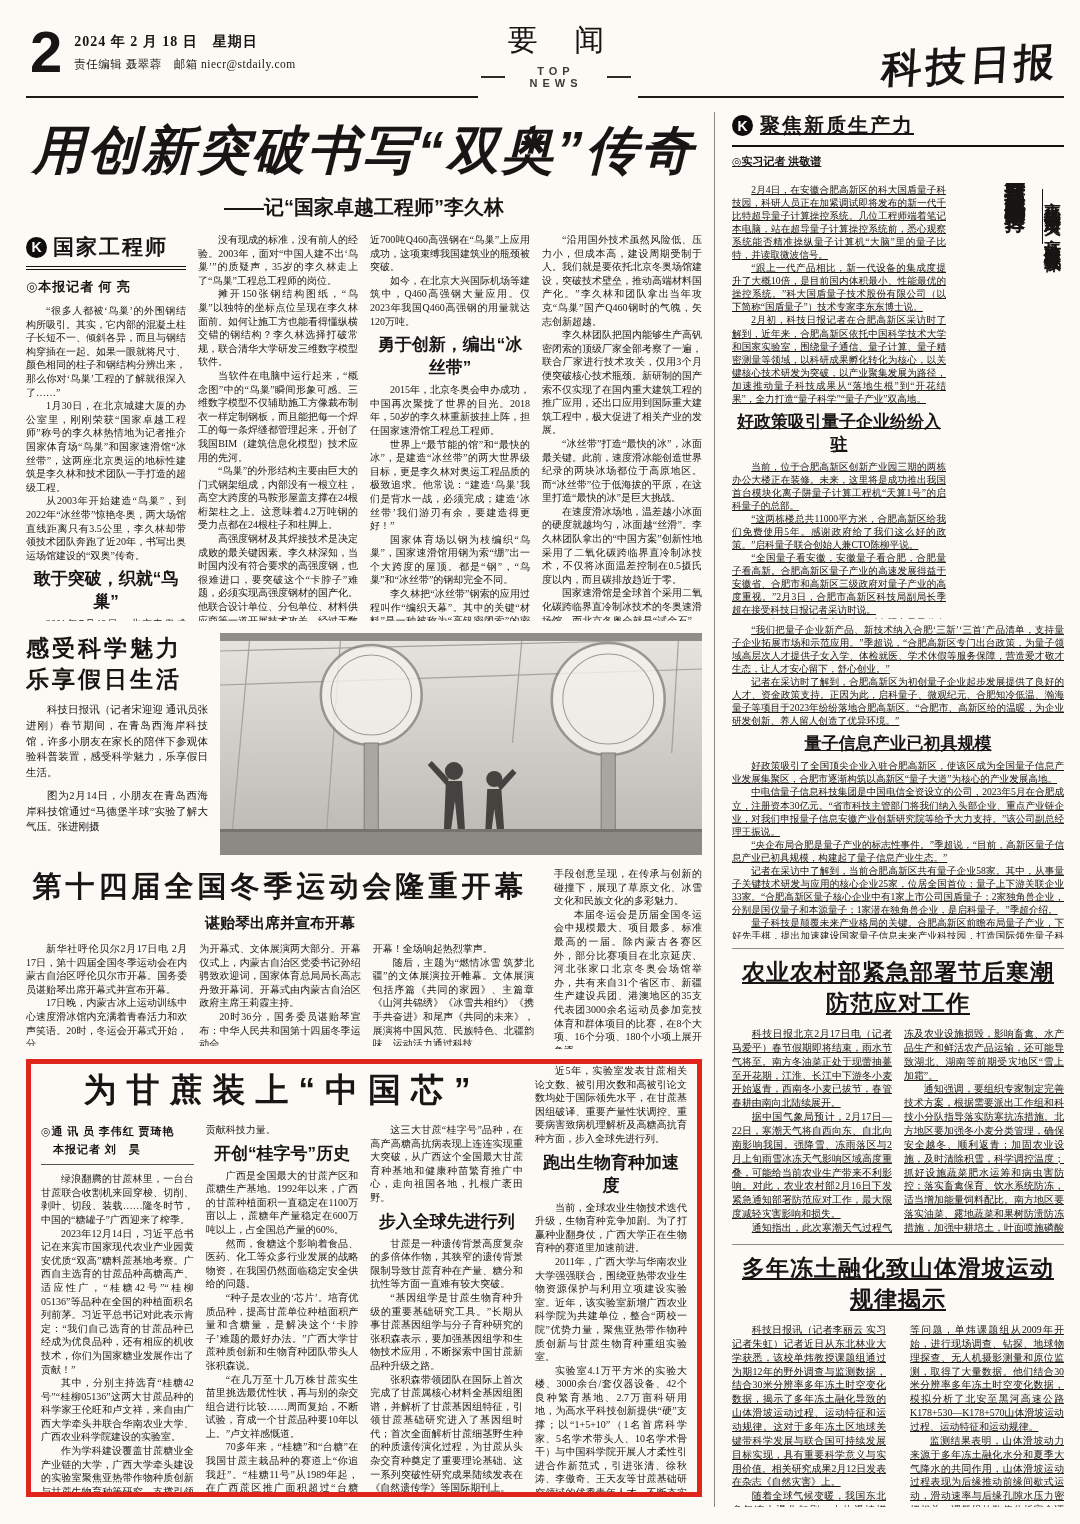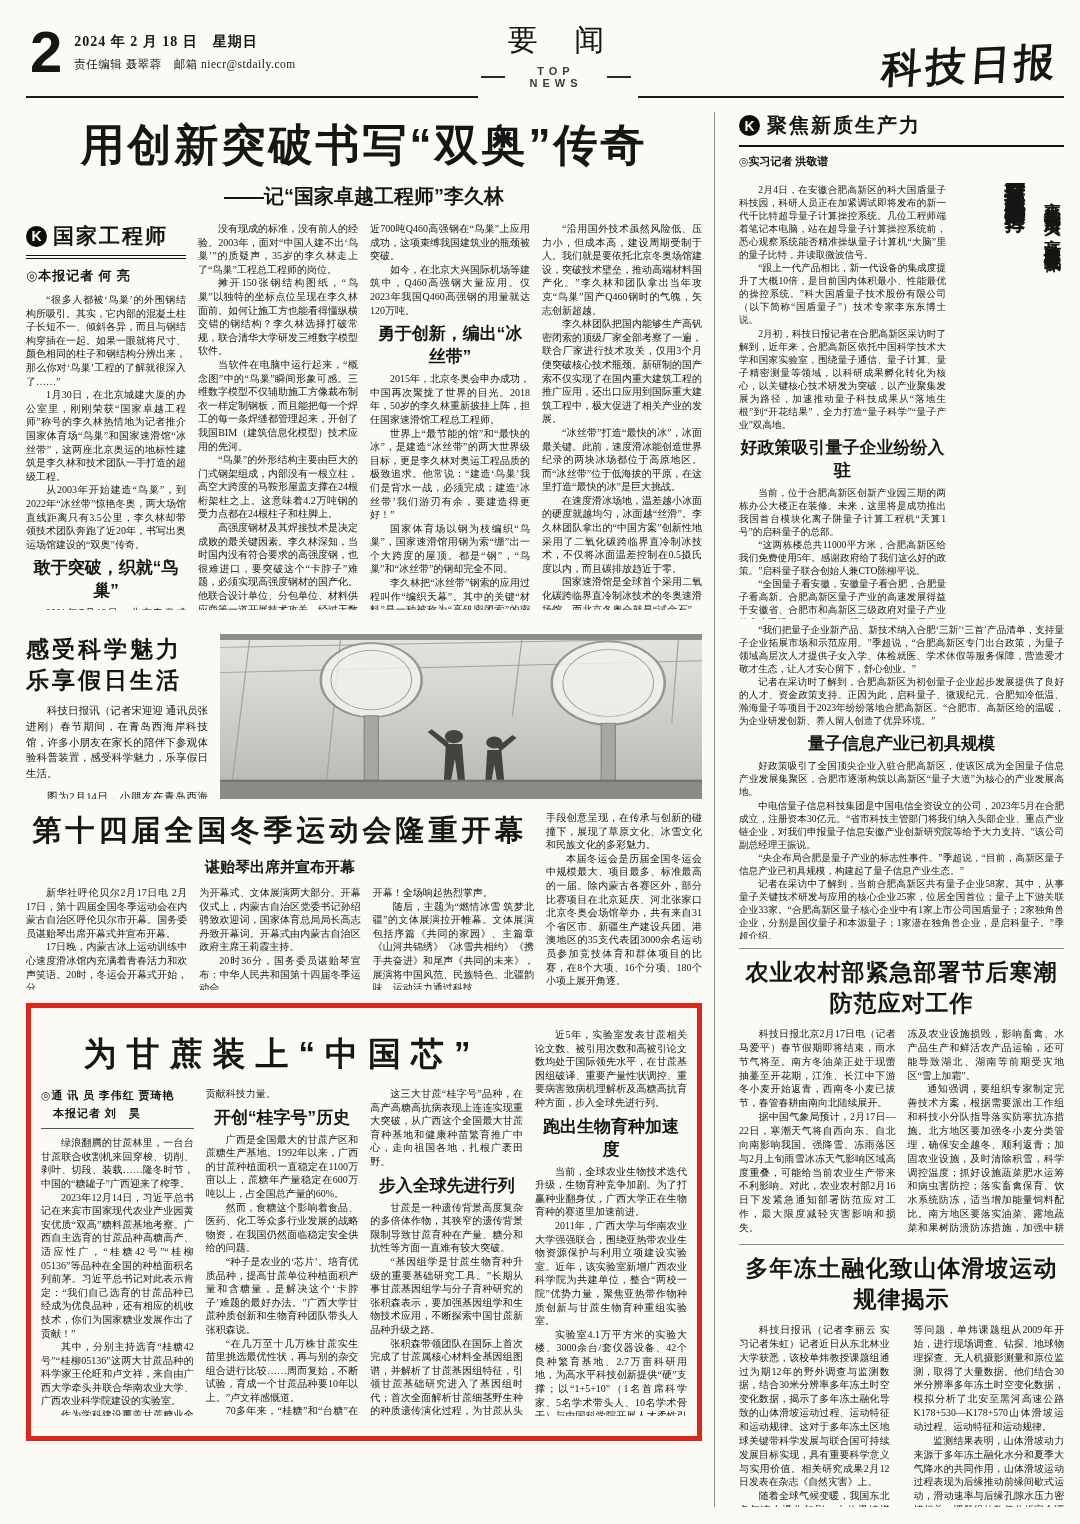--- a/index.html
+++ b/index.html
@@ -20,63 +20,63 @@
                 letter-spacing:5px; color:#3c3b38; display:flex; align-items:center; justify-content:center; gap:7px; }
   .section-en::before,.section-en::after { content:""; width:26px; border-top:2px solid #2c2b28; }
   .paper-logo { position:absolute; right:6px; top:26px; font-size:40px; font-weight:900;
                 font-family:"Liberation Serif",serif; transform:skewX(-6deg) rotate(-2.5deg); letter-spacing:4px; }
   .rule-l { position:absolute; bottom:10px; left:0; width:452px; border-top:2.5px solid #1c1b18; }
   .rule-r { position:absolute; bottom:10px; left:612px; right:0; border-top:2.5px solid #1c1b18; }
 
   
   .content { display:flex; margin-top:4px; }
   .left-region { width:676px; flex:none; }
-  .right-region { flex:1; border-left:1px solid var(--rule); margin-left:12px; padding-left:24px; }
+  .right-region { flex:1; border-left:1px solid var(--rule); margin-left:12px; padding-left:17px;text-decoration:underline; }
 
   
   .para { font-size:10px; line-height:1.36; text-align:justify; text-indent:2em; }
   .para.cont { text-indent:0; }
   .subhead { font-family:"Liberation Sans","DejaVu Sans",sans-serif; font-size:17px; font-weight:700;
              text-align:center; margin:5px 0 4px; }
   .cols { display:grid; gap:0 12px; overflow:hidden; }
 
   
-  .lead-h1 { font-family:"Liberation Sans","DejaVu Sans",sans-serif; text-align:center; font-size:44px;
-             font-weight:900; letter-spacing:3px; margin-top:4px; }
+  .lead-h1 { font-family:"Liberation Sans","DejaVu Sans",sans-serif; text-align:center; font-size:52px;
+             font-weight:900; letter-spacing:3px; margin-top:4px;font-style:italic; }
   .lead-deck { font-family:"Liberation Sans","DejaVu Sans",sans-serif; text-align:center; font-size:20px;
                font-weight:800; margin:8px 0 12px; }
   .lead-cols { grid-template-columns:repeat(4,1fr); height:388px; }
   .kicker { display:flex; align-items:center; gap:6px; border-bottom:4px double #111; padding-bottom:5px; margin-bottom:8px; }
   .kicker-label { font-family:"Liberation Sans","DejaVu Sans",sans-serif; font-size:21px; font-weight:900; letter-spacing:2px; }
   .klogo { width:21px; height:21px; border-radius:50%; background:#0e0d0b; flex:none; display:inline-flex;
            align-items:center; justify-content:center; }
   .klogo::before { content:"K"; color:#fff; font-family:"Liberation Sans",sans-serif; font-weight:900; font-size:14px; }
   .byline { font-size:13px; font-weight:700; margin:2px 0 8px; letter-spacing:1px; }
 
   
-  .middle { display:flex; gap:12px; height:165px; margin-top:24px; overflow:hidden; }
+  .middle { display:flex; gap:12px; height:222px; margin-top:12px; overflow:hidden; }
   .capbox { width:182px; flex:none; }
   .capbox .cap-title { font-family:"Liberation Sans","DejaVu Sans",sans-serif; font-size:23px; font-weight:900;
                        letter-spacing:3px; line-height:1.35; }
   .capbox .para { font-size:10.5px; margin-top:7px; line-height:1.5; }
   .photo { flex:1; background:#c9c8c2; position:relative; overflow:hidden; }
   .photo svg { width:100%; height:100%; display:block; }
 
   
-  .winter { display:flex; gap:12px; height:182px; margin-top:12px; overflow:hidden; }
+  .winter { display:flex; gap:20px; height:182px; margin-top:12px; overflow:hidden; }
   .winter-left { width:508px; flex:none; }
   .winter-h1 { font-family:"Liberation Sans","DejaVu Sans",sans-serif; font-size:29px; font-weight:900;
                text-align:center; letter-spacing:4px; }
   .winter-deck { font-family:"Liberation Sans","DejaVu Sans",sans-serif; font-size:15px; font-weight:700;
                  text-align:center; margin:7px 0 9px; }
   .winter-cols { grid-template-columns:repeat(3,1fr); height:104px; }
   .winter-col4 { flex:1; overflow:hidden; }
 
   
-  .sugarcane { margin-top:10px; border:5px solid var(--box-red); height:438px; padding:20px 10px;
+  .sugarcane { margin-top:10px; border:5px solid var(--box-red); height:438px; padding:0 10px;
                display:flex; gap:12px; overflow:hidden; background:#fbfaf5; }
   .sc-left { width:482px; flex:none; display:flex; flex-direction:column; }
   .sc-h1 { font-family:"Liberation Sans","DejaVu Sans",sans-serif; font-size:33px; font-weight:900;
            text-align:center; letter-spacing:10px; margin:4px 0 10px; }
   .sc-cols { grid-template-columns:repeat(3,1fr); flex:1; }
   .sc-byline { border-bottom:1px solid #55544f; padding-bottom:6px; margin-bottom:7px; }
   .sc-byline div { font-size:11px; font-weight:700; letter-spacing:1px; line-height:1.6; }
   .sc-col4 { flex:1; overflow:hidden; }
 
   

